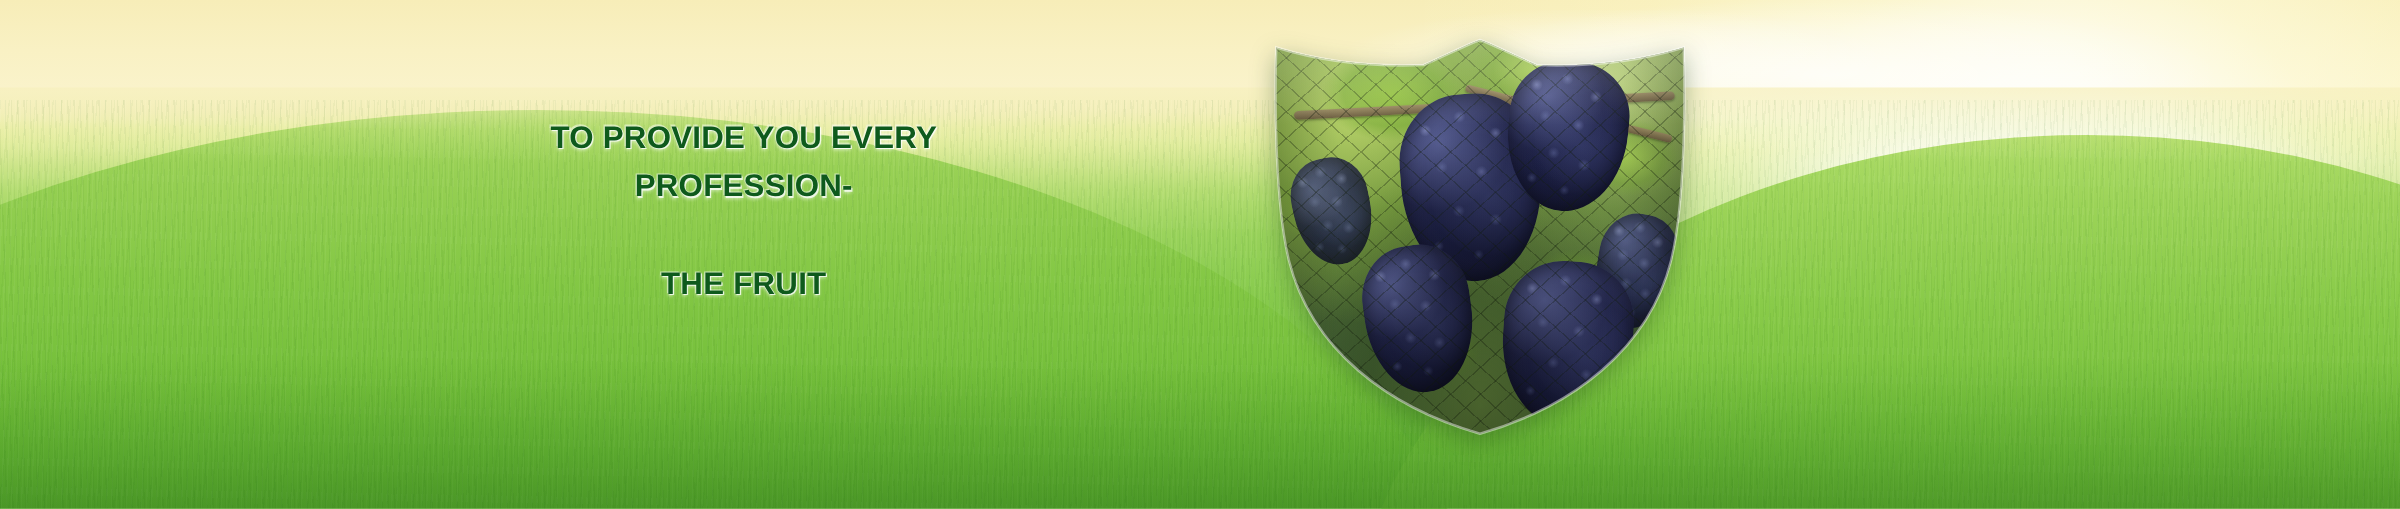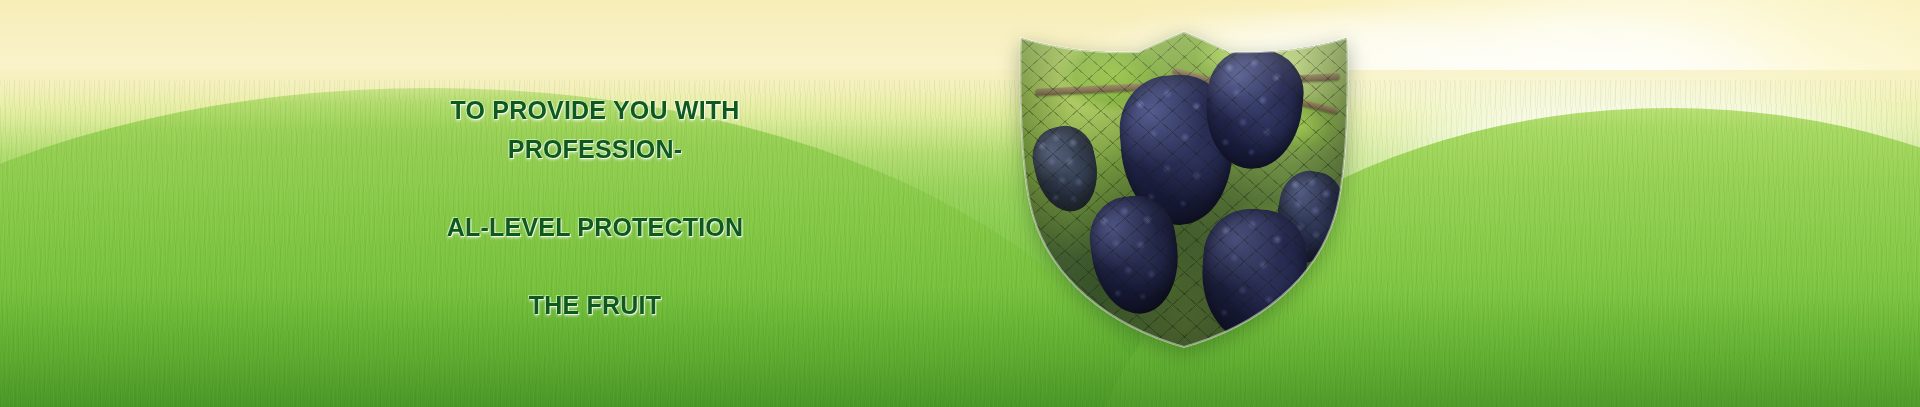--- a/index.html
+++ b/index.html
@@ -272,22 +272,21 @@
   <div class="cloud-haze"></div>
   <div class="cloud-haze2"></div>
 
   <div class="hill hill-left"></div>
   <div class="hill hill-right"></div>
   <div class="horizon-soft"></div>
   <div class="grass-texture"></div>
   <div class="grass-dark-bottom"></div>
 
   <div class="headline">
-    <span class="l1">TO PROVIDE YOU WITH PROFESSION-</span>
-    <span class="l2">AL-LEVEL PROTECTION</span>
+    <span class="l1">TO PROVIDE YOU EVERY PROFESSION-</span>
     <span class="l2">THE FRUIT</span>
     
     
   </div>
 
   <div class="shield-wrap">
     <div class="shield-clip">
       <div class="vine-base"></div>
       <div class="vine-leaves"></div>
       <div class="vine-branch vb1"></div>

